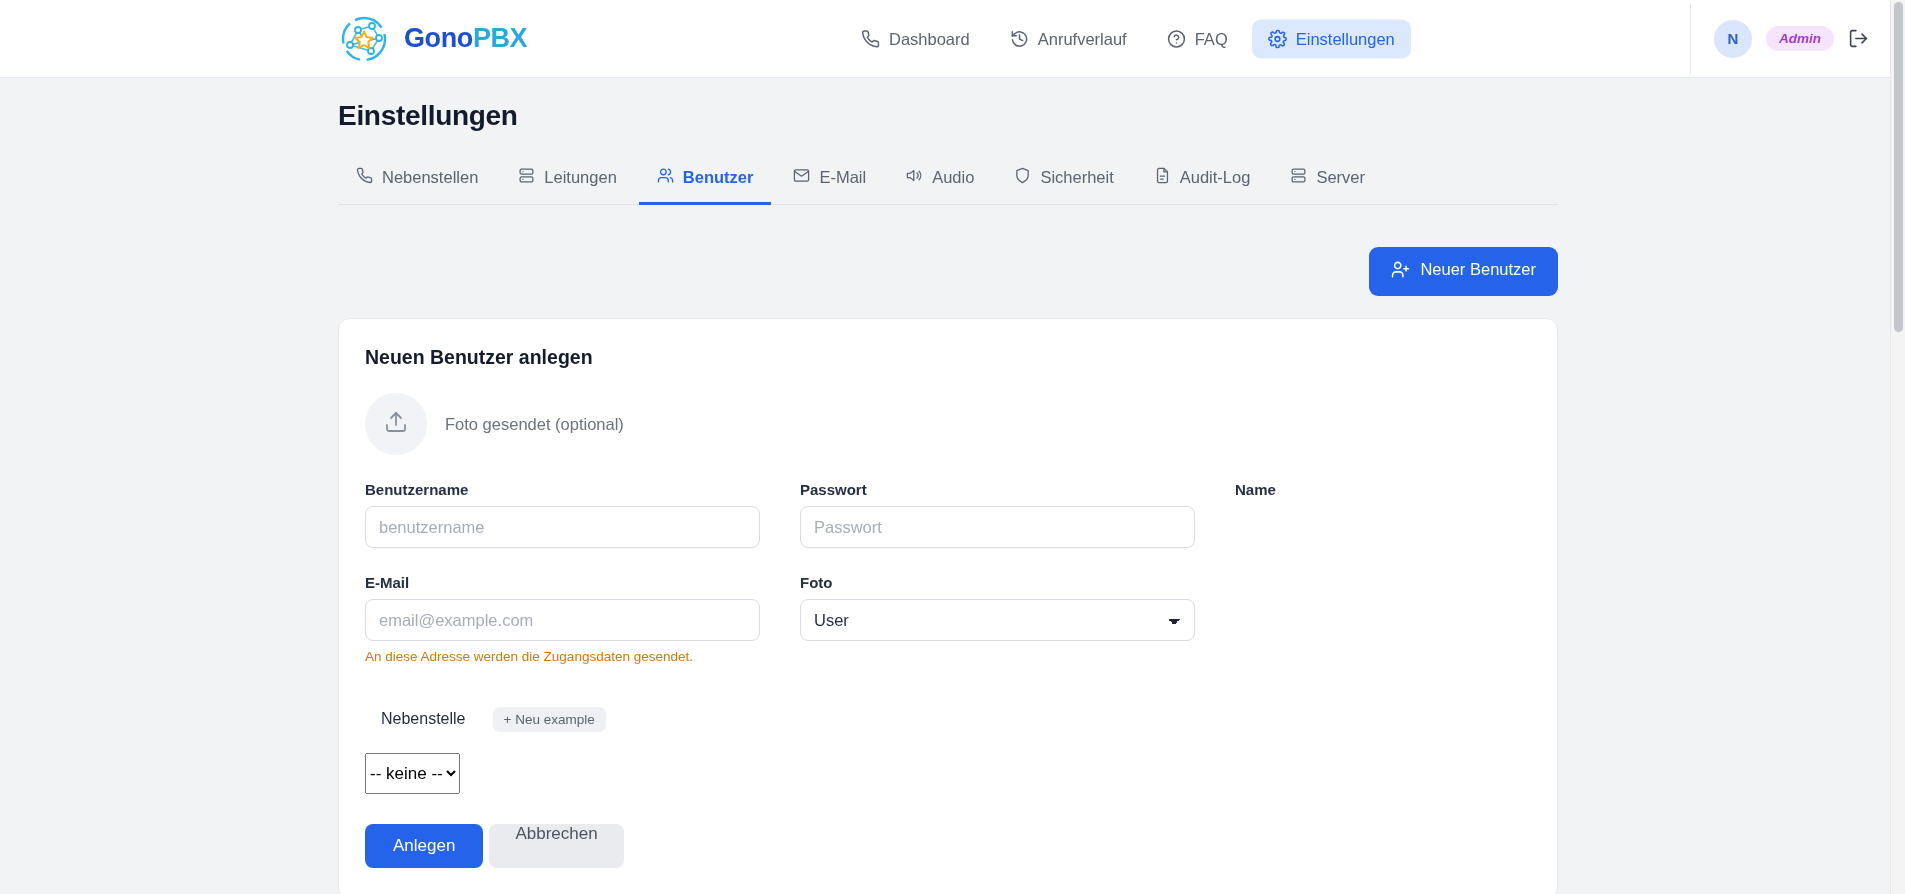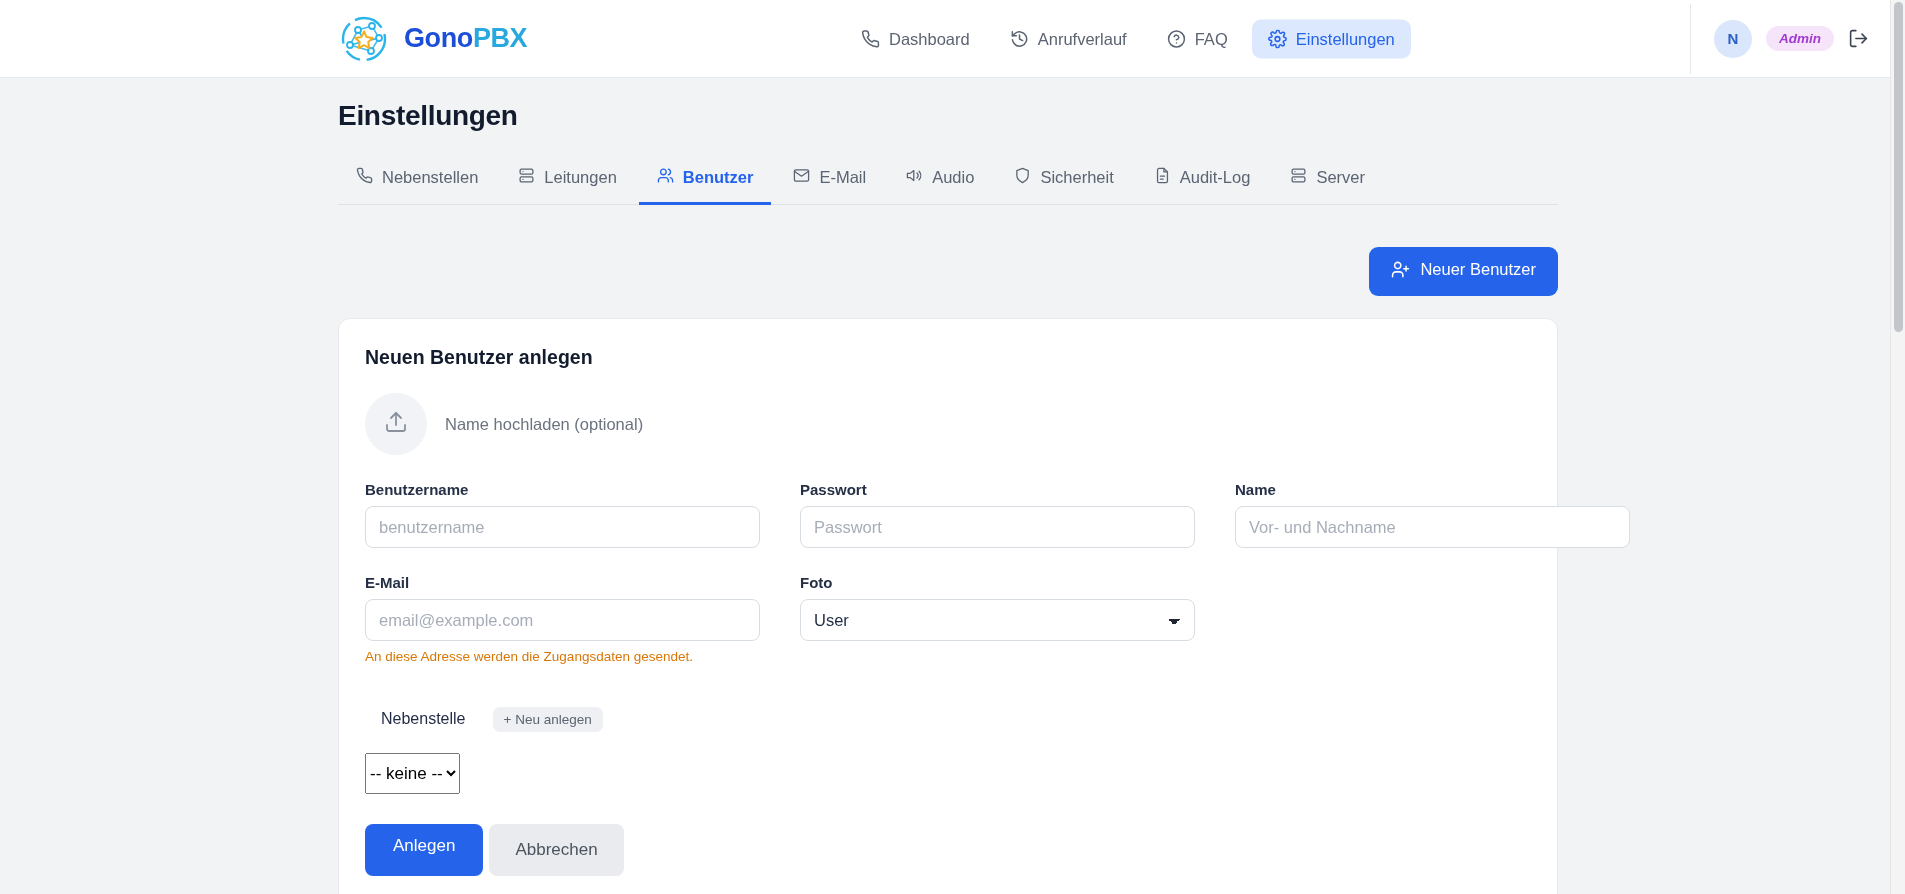--- a/index.html
+++ b/index.html
@@ -100,21 +100,21 @@
 
   
   .toolbar { display:flex; justify-content:flex-end; margin-top: 42px; }
   .btn {
     border:0; cursor:pointer; border-radius:9px;
     font-family: inherit; font-size: 16.5px;
     display:inline-flex; align-items:flex-start; gap:10px;
   }
   .btn-primary { background:#2563eb; color:#fff; padding: 13px 22px; }
   .btn-anlegen { background:#2563eb; color:#fff; padding: 12px 28px; font-size:17px; border-radius:8px;}
-  .btn-cancel { background:#e9ebee; color:#4b5460; padding: 16px 26px; font-size:17px; border-radius:8px;}
+  .btn-cancel { background:#e9ebee; color:#4b5460; padding: 0 26px; font-size:17px; border-radius:8px;}
 
   
   .card {
     background:#fff; border:1px solid #e6e9ed; border-radius: 12px;
     margin-top: 22px; padding: 27px 26px 30px 26px;
   }
   .card-title { font-size: 19.5px; font-weight:700; margin:0 0 24px 0; color:#131c2e; }
 
   .photo-row { display:flex; align-items:center; gap: 18px; margin-bottom: 26px; }
   .photo-circle {
@@ -346,56 +346,55 @@
       <div class="photo-row">
         <div class="photo-circle">
           <span>
             <svg width="24" height="24" viewBox="0 0 24 24" fill="none" stroke="#8a919d" stroke-width="1.8" stroke-linecap="round" stroke-linejoin="round">
                 <path d="M21 15v4a2 2 0 0 1-2 2H5a2 2 0 0 1-2-2v-4"></path>
                 <path d="m17 8-5-5-5 5"></path>
                 <path d="M12 3v12"></path>
               </svg>
           </span>
         </div>
-        <span class="photo-label">Name hochladen (optional)</span>
+        <span class="photo-label">Foto gesendet (optional)</span>
       </div>
 
       <div class="form-grid">
         <div class="field">
           <label>Benutzername</label>
           <input type="text" placeholder="benutzername" style="">
         </div>
         <div class="field">
           <label>Passwort</label>
           <input type="password" placeholder="Passwort" style="">
         </div>
         <div class="field">
           <label>Name</label>
-          <input type="text" placeholder="Vor- und Nachname" style="">
         </div>
 
         <div class="field" style="margin-top:22px">
           <label>E-Mail</label>
           <input type="email" placeholder="email@example.com" style="">
           <div class="hint">An diese Adresse werden die Zugangsdaten gesendet.</div>
         </div>
         <div class="field" style="margin-top:22px">
           <label>Foto</label>
           <select>
             <option>User</option>
           </select>
         </div>
         <div></div>
       </div>
 
       <div class="ext-row">
         <div class="ext-label-line">
           <label>Nebenstelle</label>
           <button class="chip-btn">
-            <span>+  Neu anlegen</span>
+            <span>+  Neu example</span>
           </button>
         </div>
         <div class="ext-select-wrap">
           <select>
             <option>-- keine --</option>
           </select>
         </div>
       </div>
 
       <div class="form-actions">

